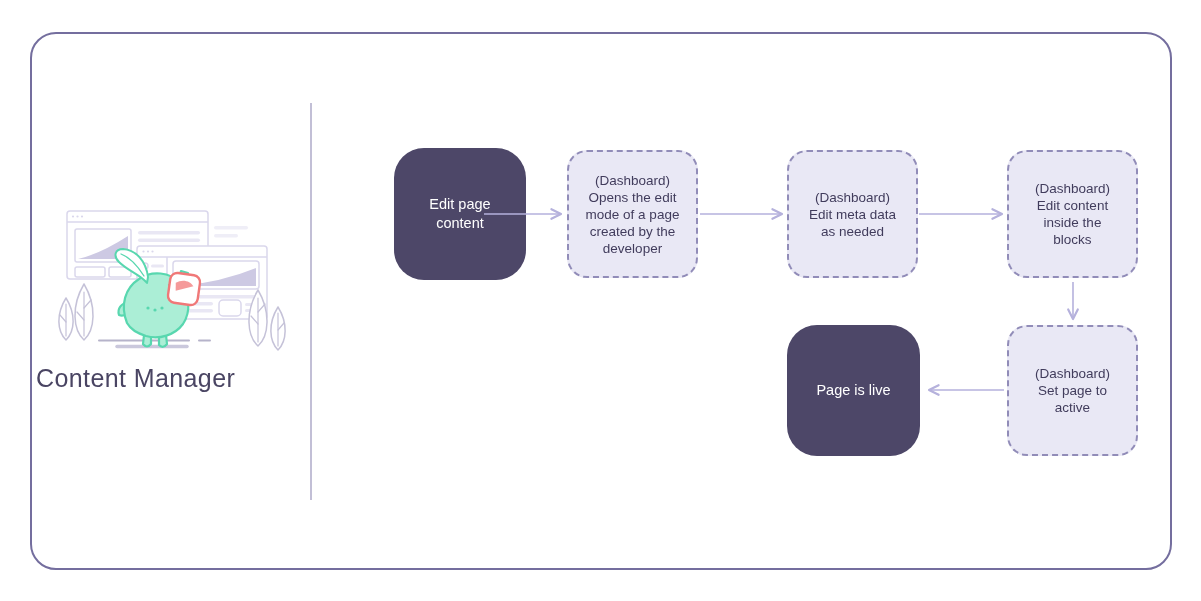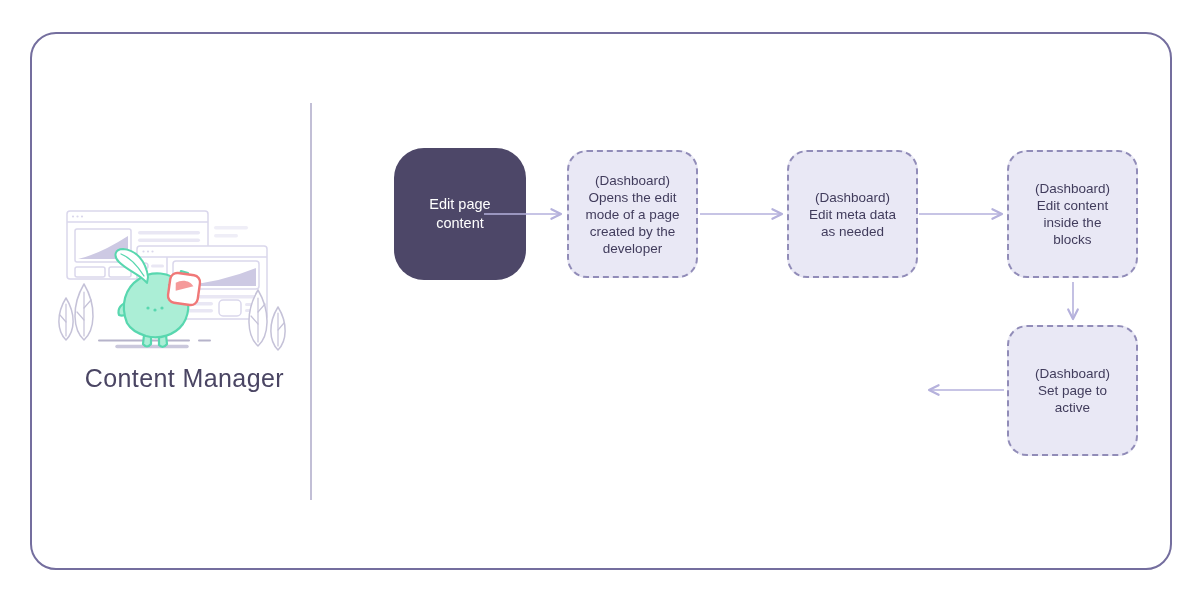--- a/index.html
+++ b/index.html
@@ -12,22 +12,22 @@
   .frame {
     position:absolute; left:30px; top:32px; width:1142px; height:538px;
     border:2px solid var(--frame-border,#746e9e); border-radius:26px; background:#fff;
   }
   .divider {
     position:absolute; left:310px; top:103px; width:2px; height:397px;
     background:var(--divider,#c2bfd6);
   }
 
   .panel-title {
-    position:absolute; left:30px; top:364px; width:254px;
-    text-align:right; font-size:25px; letter-spacing:0.4px;
+    position:absolute; left:36px; top:364px; width:254px;
+    text-align:left; font-size:25px; letter-spacing:0.4px;
     color:var(--title-text,#4a4563);
   }
   .illu { position:absolute; left:52px; top:196px; width:244px; height:166px; }
 
   .node {
     position:absolute; display:flex; align-items:center; justify-content:center;
     text-align:center; white-space:pre-line;
   }
   .node.solid {
     background:var(--node-solid-bg,#4d4768); color:var(--node-solid-text,#fff);
@@ -178,20 +178,21 @@
   <div class="node dashed n2">(Dashboard)
 Edit meta data
 as needed</div>
   <div class="node dashed n3">(Dashboard)
 Edit content
 inside the
 blocks</div>
   <div class="node dashed n4">(Dashboard)
 Set page to
 active</div>
+  <div class="node solid n5">Page is live</div>
 
   <svg class="arrows" viewBox="0 0 1201 601" aria-hidden="true">
     <defs>
       <marker id="ah" viewBox="0 0 12 12" refX="10" refY="6" markerWidth="9" markerHeight="9" orient="auto">
         <path class="arrow-head-path" d="M2 2 L10 6 L2 10"></path>
       </marker>
     </defs>
     <line class="arrow-line" x1="484" y1="214" x2="561" y2="214" marker-end="url(#ah)"></line>
     <line class="arrow-line" x1="700" y1="214" x2="782" y2="214" marker-end="url(#ah)"></line>
     <line class="arrow-line" x1="919" y1="214" x2="1002" y2="214" marker-end="url(#ah)"></line>

